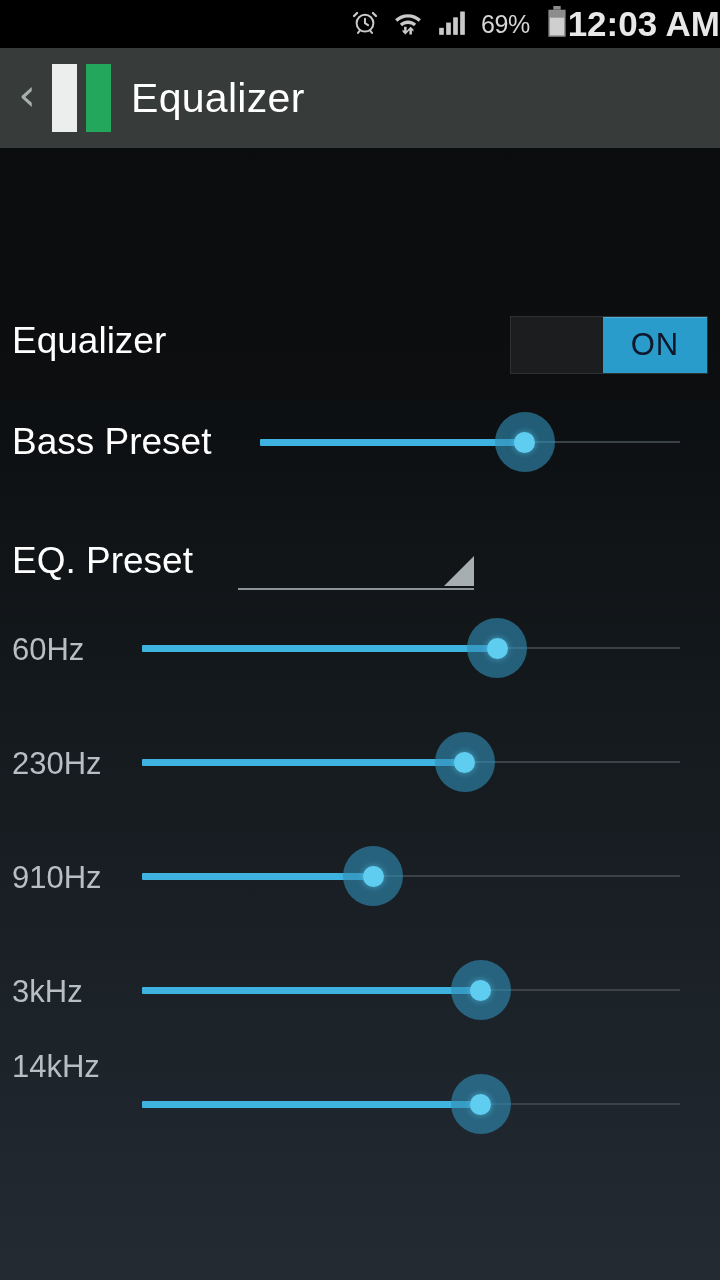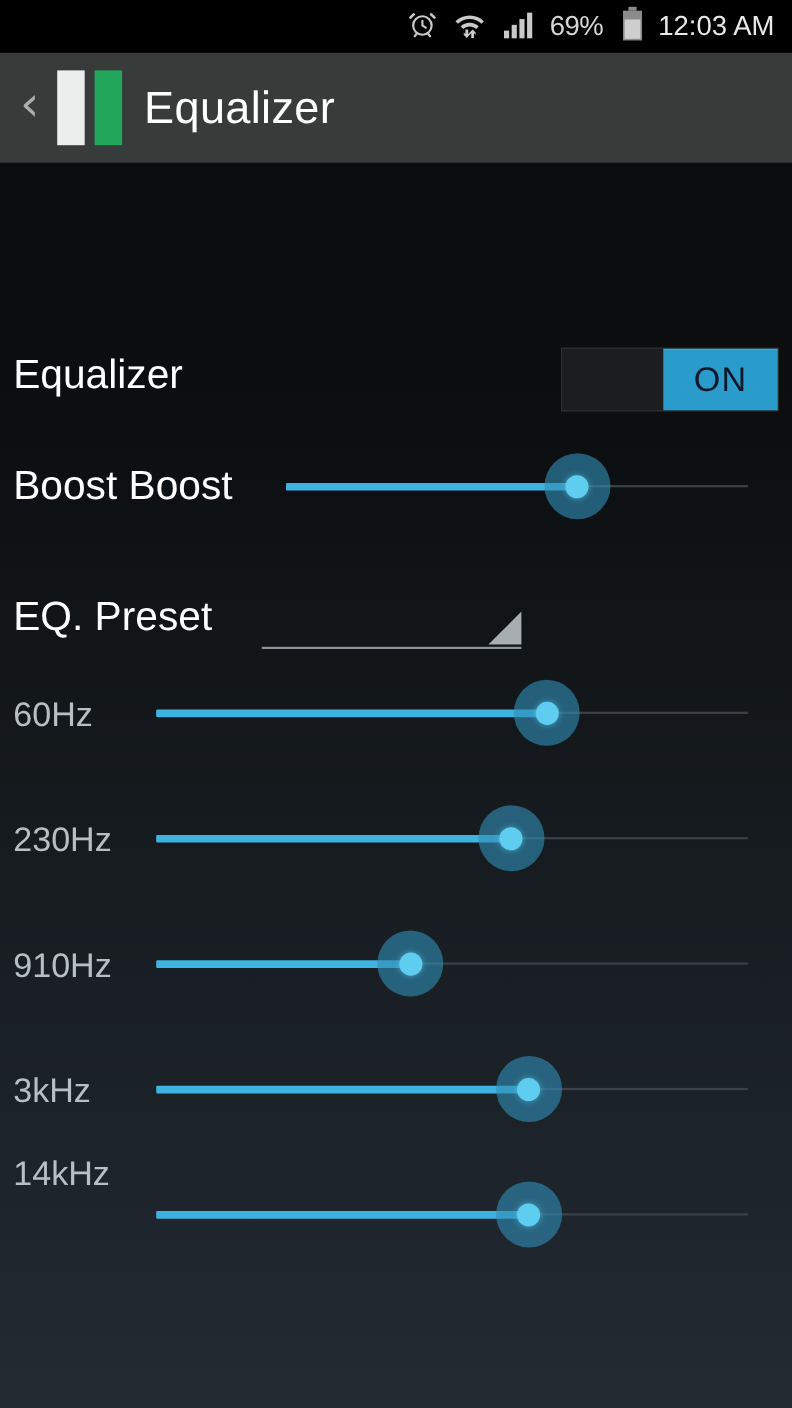--- a/index.html
+++ b/index.html
@@ -8,30 +8,30 @@
     background:#0a0c0d;
     font-family:"Liberation Sans", sans-serif;
     overflow:hidden;
   }
 
   
   .statusbar{
     height:48px; width:720px;
     background:#000;
     display:flex; align-items:center; justify-content:flex-end;
-    padding-right:16px;
+    padding-right:0;
   }
   .sb-icons{ display:flex; align-items:center; gap:14px; }
   .sb-battery-pct{
     color:#d6d6d6; font-size:25px; letter-spacing:-0.5px;
     margin-right:2px;
   }
   .sb-clock{
-    color:#e8e8e8; font-size:25px; letter-spacing:0px;
-    margin-left:12px; font-weight:400;
+    color:#e8e8e8; font-size:35px; letter-spacing:0px;
+    font-weight:700;
   }
 
   
   .actionbar{
     height:100px; width:720px;
     background:#373b3a;
     display:flex; align-items:center;
     padding-left:8px;
     box-shadow:0 1px 0 #2a2d2c;
   }
@@ -197,21 +197,21 @@
 
   <div class="row">
     <div class="row-label" style="top:172px;">Equalizer</div>
     <div class="switch">
       <div class="switch-off-side"></div>
       <div class="switch-thumb">ON</div>
     </div>
   </div>
 
   <div class="row">
-    <div class="row-label" style="top:273px;">Boost Boost</div>
+    <div class="row-label" style="top:273px;">Bass Preset</div>
     <div class="slider" id="slider-bass" style="left:260px; top:264px; width:420px;">
       <div class="track"></div>
       <div class="fill" style="width: 264.6px;"></div>
       <div class="thumb" style="left: 264.6px;"></div>
     </div>
   </div>
 
   <div class="row">
     <div class="row-label" style="top:392px;">EQ. Preset</div>
     <div class="spinner">

